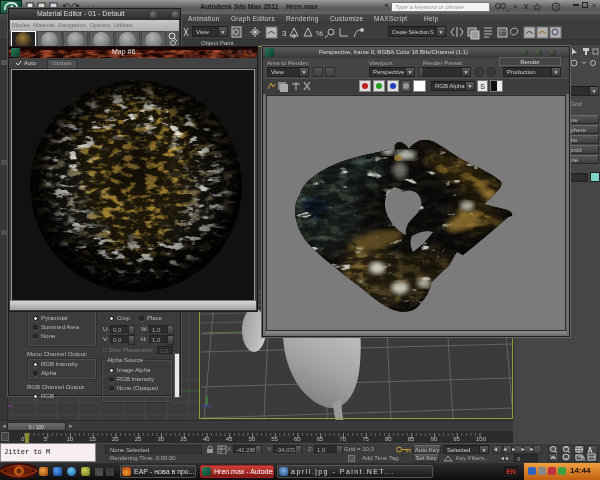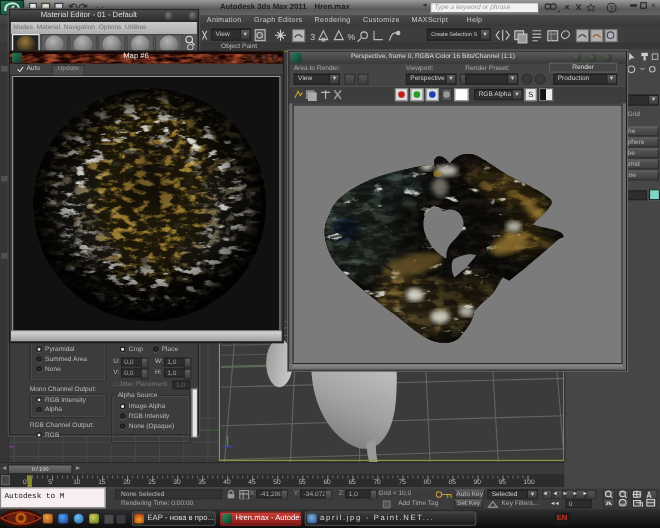--- a/index.html
+++ b/index.html
@@ -663,21 +663,21 @@
           <path d="M3 6 q2 -4 5 0 M4 3 v3 M6 3 v3"></path>
     <circle cx="18" cy="4" r="3"></circle>
           <path d="M15 4 a3 1.5 0 0 0 6 0" stroke="#999"></path>
     <path d="M28 2 h6 v5 h-6z M30 4 h6 v4"></path>
     <rect x="40" y="1" width="7" height="6"></rect>
           <path d="M40 4 h7"></path>
         </g>
   </svg>
 </div>
 
-<div class="abs" style="left:0;top:443px;width:96px;height:19px;background:#f7efef;border:1px solid #888;color:#111;font-family:'Liberation Mono',monospace;font-size:7px;line-height:17px;padding-left:3px;">Autodesk to M</div>
+<div class="abs" style="left:0;top:443px;width:96px;height:19px;background:#f7efef;border:1px solid #888;color:#111;font-family:'Liberation Mono',monospace;font-size:7px;line-height:17px;padding-left:3px;">Jitter to M</div>
 
 <div class="abs" style="left:0;top:463px;width:600px;height:17px;background:linear-gradient(#2e2e2e,#0d0d0d);" id="taskbar">
   <svg class="abs" style="left:0;top:0" width="40" height="17" viewBox="0 0 40 17">
     <ellipse cx="19" cy="8" rx="19" ry="8" fill="#3a0c06"></ellipse>
     <ellipse cx="19" cy="8" rx="13" ry="6.5" fill="#641d0c"></ellipse>
     <circle cx="19" cy="8" r="5" fill="#c05a14"></circle>
     <circle cx="19" cy="8" r="2.5" fill="#602808"></circle>
     <path d="M1 8 Q 19 -3 37 8 Q 19 19 1 8 Z" fill="none" stroke="#a03816" stroke-width="1.2"></path>
   </svg>
   <div class="abs" style="left:39px;top:4px;width:9px;height:9px;border-radius:2px;background:radial-gradient(circle at 40% 35%,#f0a040,#904010);"></div>
@@ -686,15 +686,22 @@
   <div class="abs" style="left:81px;top:4px;width:9px;height:9px;border-radius:2px;background:radial-gradient(circle at 40% 35%,#d0d060,#607010);"></div>
   <div class="abs" style="left:95px;top:5px;width:8px;height:8px;background:#4a4a4a;"></div>
   <div class="abs" style="left:106px;top:5px;width:8px;height:8px;background:#3a3a42;"></div>
   <div class="abs" style="left:120px;top:2px;width:76px;height:13px;background:linear-gradient(#3c3c3c,#1a1a1a);border:1px solid #555;border-radius:2px;color:#ddd;font-size:7px;line-height:12px;padding-left:13px;overflow:hidden;white-space:nowrap;">ЕАР - нова в про...</div>
   <div class="abs" style="left:122px;top:4px;width:9px;height:9px;border-radius:2px;background:radial-gradient(circle at 50% 60%,#f0a030,#a03008);"></div>
   <div class="abs" style="left:200px;top:2px;width:74px;height:13px;background:linear-gradient(#d04038,#801814);border:1px solid #a02424;border-radius:2px;color:#fff;font-size:7px;line-height:12px;padding-left:13px;overflow:hidden;white-space:nowrap;">Hren.max - Autodes...</div>
   <div class="abs" style="left:202px;top:4px;width:9px;height:9px;border-radius:2px;background:linear-gradient(135deg,#2a8a5e,#0c3d2c);"></div>
   <div class="abs" style="left:277px;top:2px;width:156px;height:13px;background:linear-gradient(#3c3c3c,#1a1a1a);border:1px solid #555;border-radius:2px;color:#ddd;font-size:7px;letter-spacing:1.5px;line-height:12px;padding-left:13px;overflow:hidden;white-space:nowrap;">april.jpg - Paint.NET...</div>
   <div class="abs" style="left:279px;top:4px;width:9px;height:9px;border-radius:2px;background:radial-gradient(circle at 50% 40%,#80b0e0,#204880);"></div>
   <div class="abs" style="left:504px;top:3px;width:14px;height:11px;background:#1a1a1a;color:#d03020;font-size:7px;font-weight:bold;text-align:center;line-height:11px;">EN</div>
+  <div class="abs" style="left:524px;top:0;width:76px;height:17px;background:linear-gradient(#f0a040,#c06010);">
+    <div class="abs" style="left:4px;top:4px;width:8px;height:8px;background:#3060c0;border-radius:2px;"></div>
+    <div class="abs" style="left:14px;top:4px;width:8px;height:8px;background:#888;border-radius:2px;"></div>
+    <div class="abs" style="left:24px;top:4px;width:8px;height:8px;background:#c03040;border-radius:2px;"></div>
+    <div class="abs" style="left:34px;top:4px;width:8px;height:8px;background:#40a040;border-radius:2px;"></div>
+    <div class="abs" style="left:46px;top:3px;color:#111;font-size:8px;font-weight:bold;">14:44</div>
+  </div>
 </div>
 
 </div>
 
 </body></html>

